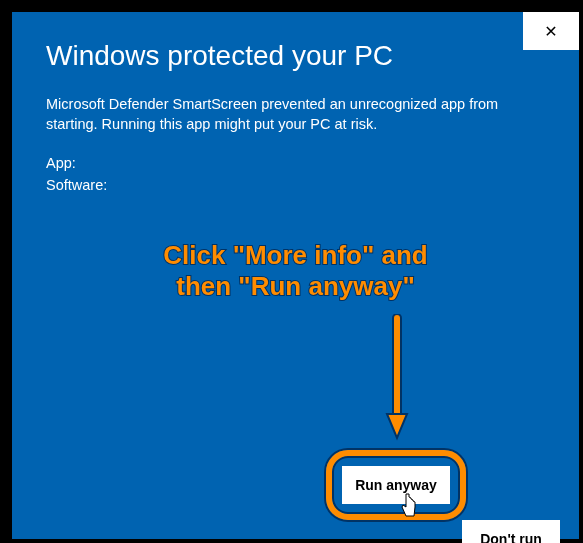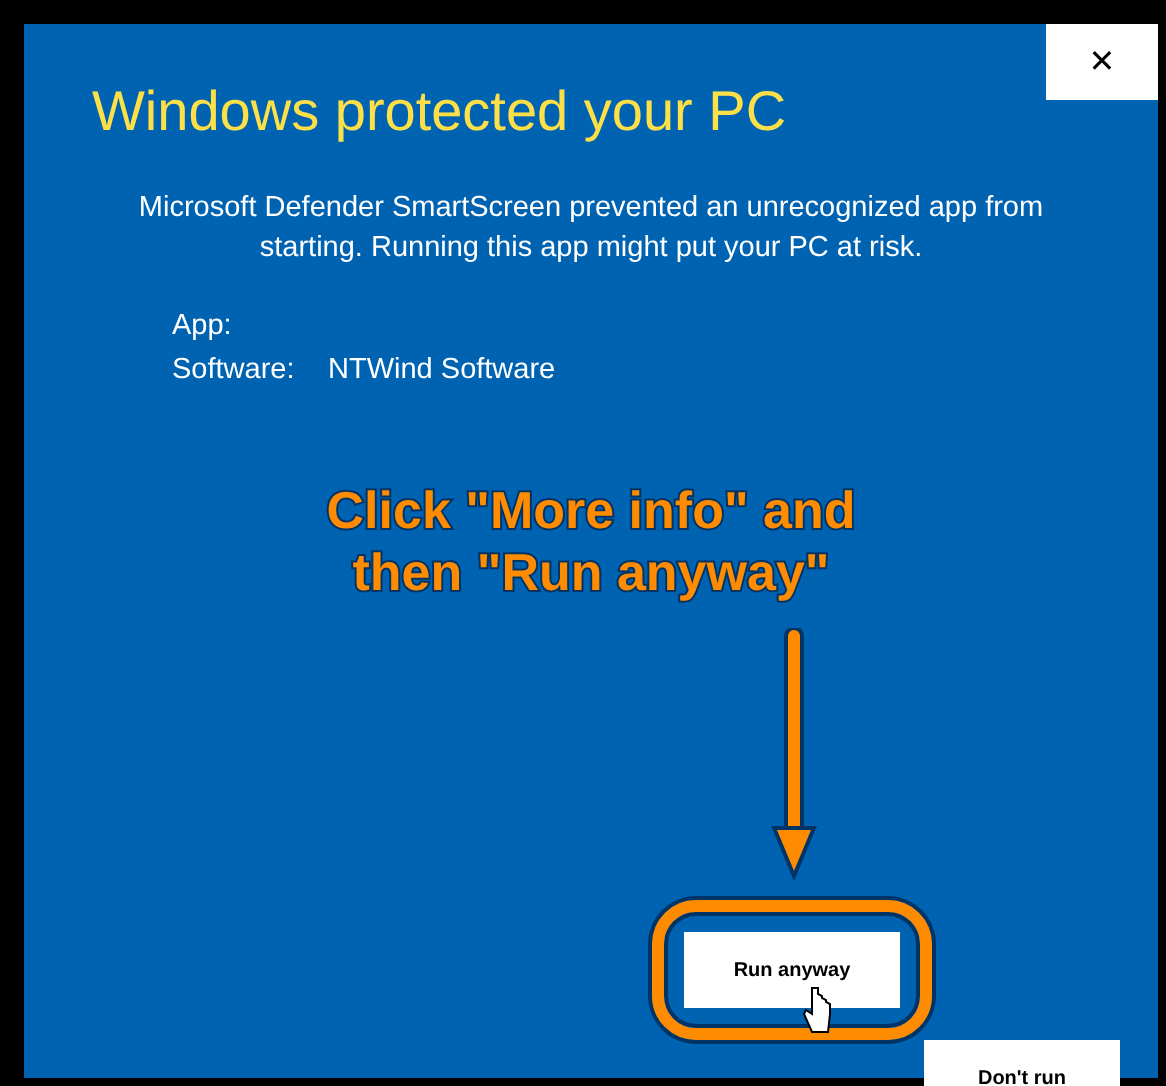--- a/index.html
+++ b/index.html
@@ -35,48 +35,47 @@
     justify-content: center;
     font-size: 16px;
     font-family: Arial, sans-serif;
     cursor: pointer;
   }
   .title {
     position: absolute;
     left: 34px; top: 28px;
     font-size: 28px;
     font-weight: 400;
-    color: #fde047;
+    color: #ffffff;
   }
   .desc {
     position: absolute;
     left: 34px; top: 82px;
     right: 34px;
     font-size: 14.5px;
     line-height: 1.38;
     color: #fff;
-    text-align: center;
   }
   .details {
     position: absolute;
     left: 34px; top: 140px;
     font-size: 14.5px;
     line-height: 1.55;
   }
   .details-row { display: flex; }
-  .details-label { width: 78px; margin-left: 40px; }
+  .details-label { width: 78px; }
   .details-value { }
   .btn {
     position: absolute;
     height: 38px;
     background: #fff;
     color: #000;
     border: none;
     font-family: "Segoe UI", Arial, sans-serif;
-    font-size: 10px;
+    font-size: 14px;
     font-weight: 600;
     cursor: pointer;
     display: flex;
     align-items: center;
     justify-content: center;
   }
   .btn-run {
     left: 330px; top: 454px;
     width: 108px;
   }
@@ -135,21 +134,20 @@
     <div class="title">Windows protected your PC</div>
 
     <div class="desc">Microsoft Defender SmartScreen prevented an unrecognized app from starting. Running this app might put your PC at risk.</div>
 
     <div class="details">
       <div class="details-row">
         <div class="details-label">App:</div>
       </div>
       <div class="details-row">
         <div class="details-label">Software:</div>
-        <div class="details-value">NTWind Software</div>
       </div>
     </div>
 
     <button class="btn btn-run">Run anyway</button>
     <button class="btn btn-dont">Don't run</button>
 
     <div class="anno-text">
       <div>Click "More info" and</div>
       <div>then "Run anyway"</div>
     </div>

